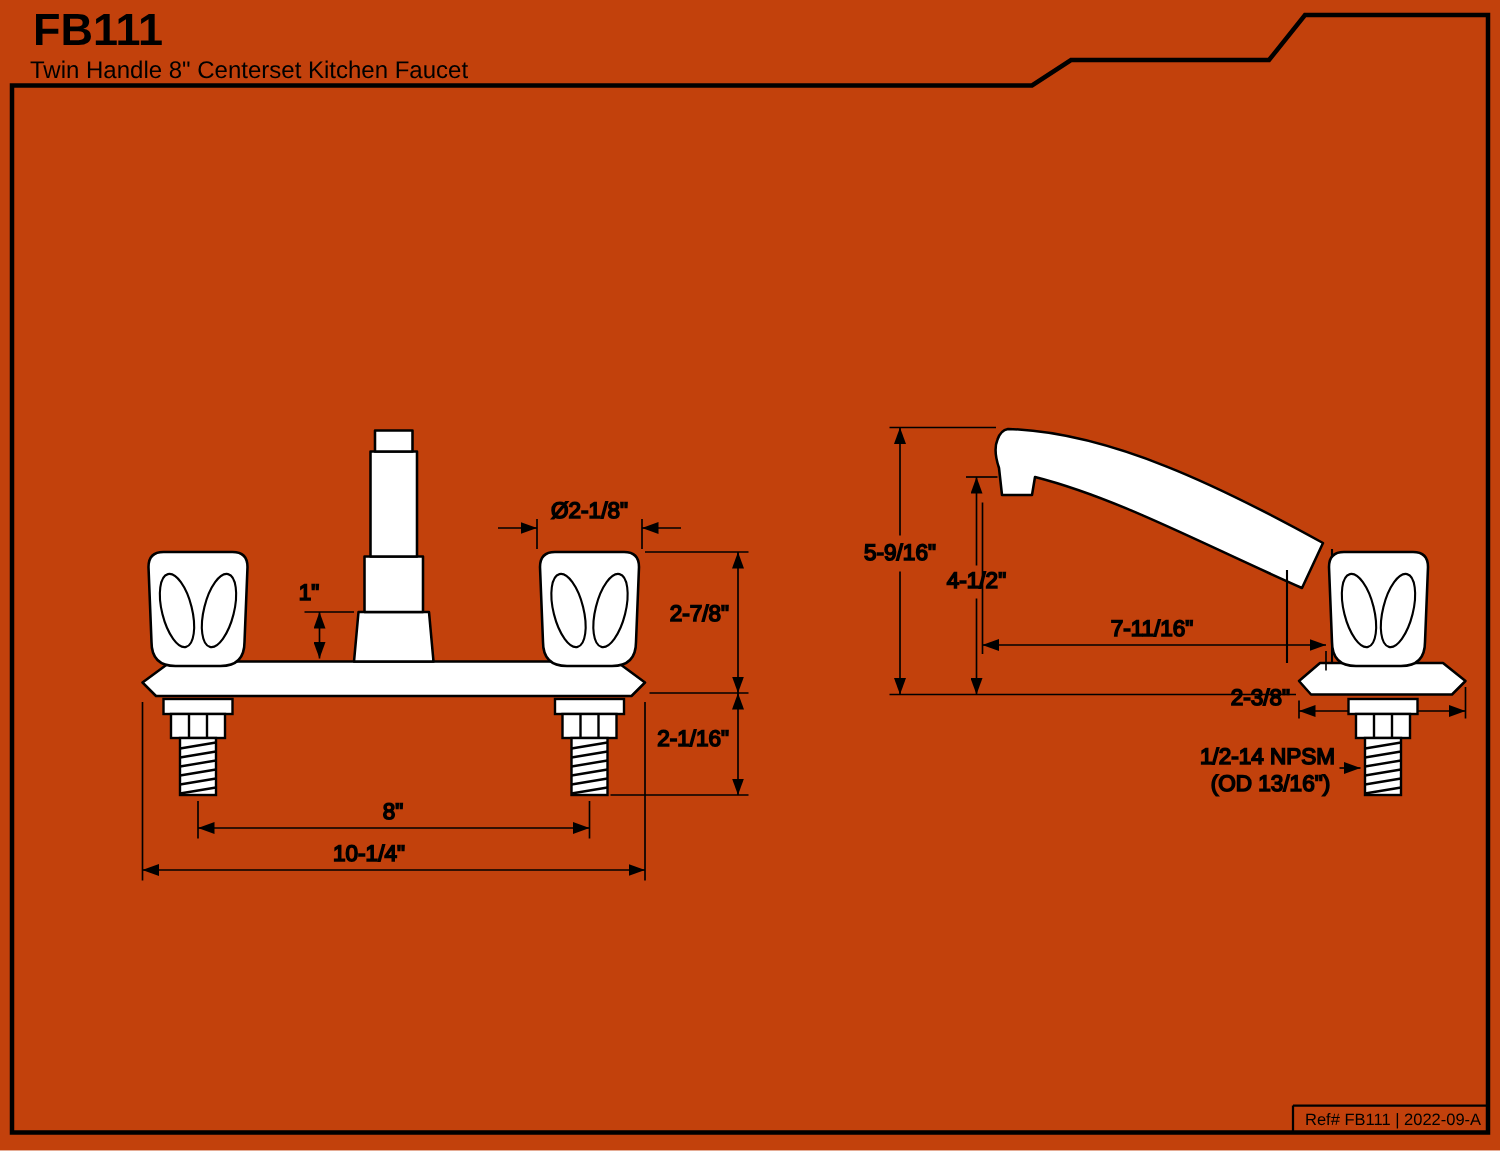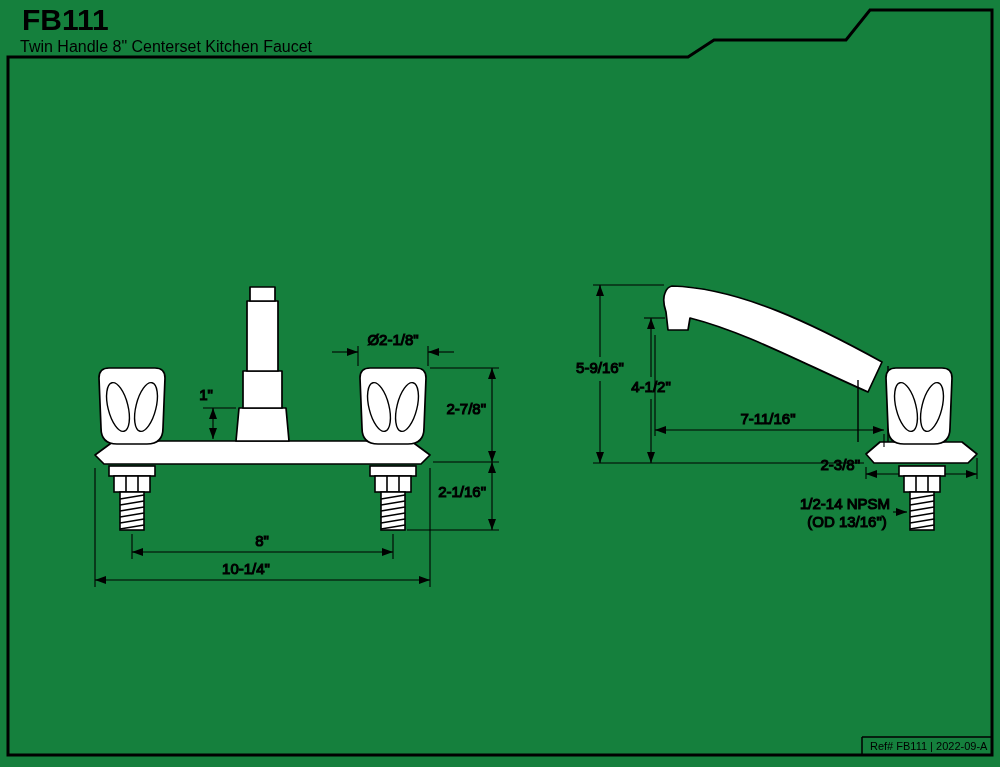--- a/index.html
+++ b/index.html
@@ -1,16 +1,16 @@
 <!DOCTYPE html>
 <html><head>
 <meta charset="utf-8">
 <style>
   html,body{margin:0;padding:0;background:#ffffff;}
-  .sheet{position:relative;width:1000px;height:767px;background:#15803d;font-family:"Liberation Sans",sans-serif;}
+  .sheet{position:relative;width:1000px;height:767px;background:#c2410c;font-family:"Liberation Sans",sans-serif;}
   svg{position:absolute;left:0;top:0;}
   .outline{fill:#ffffff;stroke:#000000;stroke-width:1.7;stroke-linejoin:round;}
   .thin{fill:none;stroke:#000000;stroke-width:1.4;}
   .dim{stroke:#000000;stroke-width:1.1;fill:none;}
   .dimtext{fill:#000000;font-size:15px;font-family:"Liberation Sans",sans-serif;}
   .model{fill:#000000;font-size:30px;font-weight:bold;font-family:"Liberation Sans",sans-serif;}
   .subtitle{fill:#000000;font-size:16px;font-family:"Liberation Sans",sans-serif;}
   .ref{fill:#000000;font-size:11px;font-family:"Liberation Sans",sans-serif;}
 </style>
 </head>

